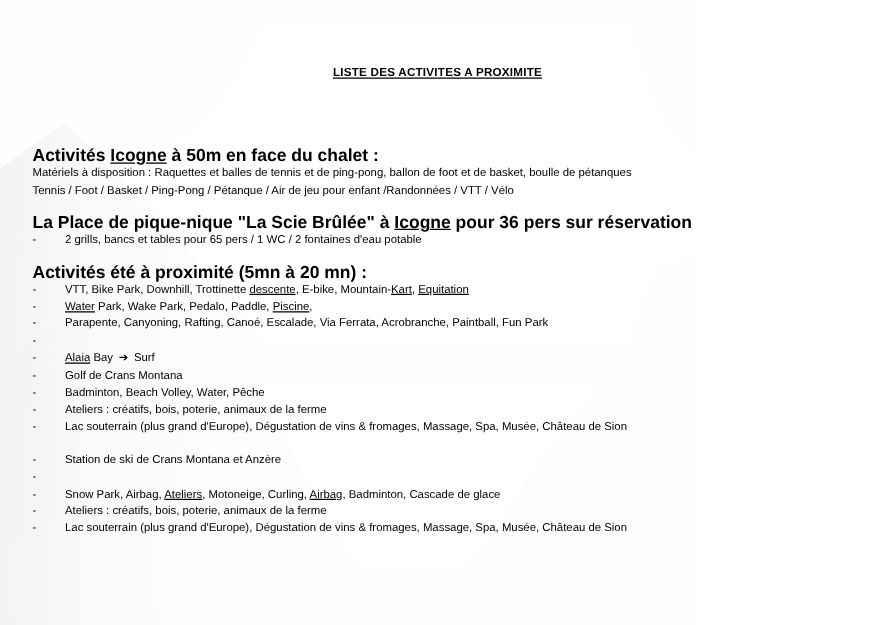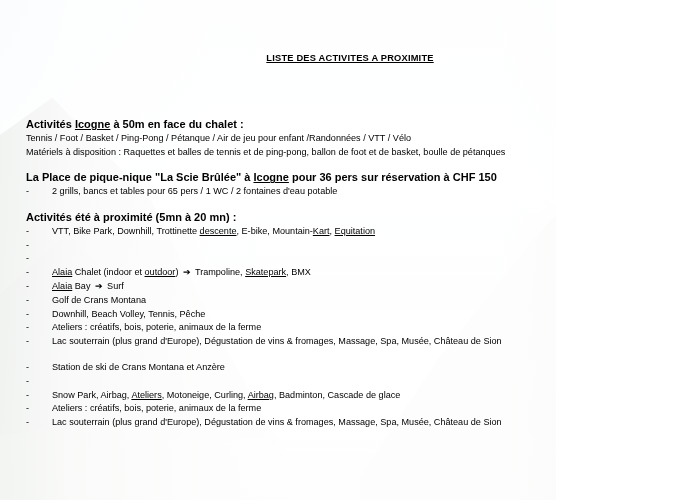--- a/index.html
+++ b/index.html
@@ -113,21 +113,21 @@
   .body-block {
     position: absolute;
     left: 26px;
     top: 118px;
     width: 664px;
   }
   .section { margin: 0; }
   .section + .section { margin-top: 12px; }
   .head {
     font-weight: bold;
-    font-size: 11px;
+    font-size: 14px;
     line-height: 13.8px;
     white-space: nowrap;
   }
   .line {
     font-size: 9.1px;
     line-height: 13.8px;
     white-space: nowrap;
   }
   .bullet-row {
     display: flex;
@@ -162,22 +162,22 @@
   <div class="content">
 
     <div class="doc-title">LISTE DES ACTIVITES A PROXIMITE</div>
 
     <div class="body-block">
 
       <div class="section">
         <div class="head">
           <span>Activités </span><span class="u">Icogne</span><span> à 50m en face du chalet :</span>
         </div>
+        <div class="line">Matériels à disposition : Raquettes et balles de tennis et de ping-pong, ballon de foot et de basket, boulle de pétanques</div>
         <div class="line">Tennis / Foot / Basket / Ping-Pong / Pétanque / Air de jeu pour enfant /Randonnées / VTT / Vélo</div>
-        <div class="line">Matériels à disposition : Raquettes et balles de tennis et de ping-pong, ballon de foot et de basket, boulle de pétanques</div>
       </div>
 
       <div class="section">
         <div class="head">
           <span>La Place de pique-nique "La Scie Brûlée" à </span><span class="u">Icogne</span><span> pour 36 pers sur réservation à CHF 150</span>
         </div>
         <div class="bullet-row">
           <span class="dash">-</span>
           <span>2 grills, bancs et tables pour 65 pers / 1 WC / 2 fontaines d'eau potable</span>
         </div>
@@ -187,43 +187,44 @@
         <div class="head">Activités été à proximité (5mn à 20 mn) :</div>
         <div>
           <div class="bullet-row">
             <span class="dash">-</span>
             <span>
               <span>VTT, Bike Park, Downhill, Trottinette </span><span class="u">descente</span><span>, E-bike, Mountain-</span><span class="u">Kart</span><span>, </span><span class="u">Equitation</span>
             </span>
           </div>
           <div class="bullet-row">
             <span class="dash">-</span>
-          </div>
-          <div class="bullet-row">
-            <span class="dash">-</span>
-          </div>
-          <div class="bullet-row">
-            <span class="dash">-</span>
-            <span>
-              <span class="u">Alaia</span><span> Chalet (indoor et </span><span class="u">outdoor</span><span>) </span><span class="arrow">➔</span><span> Trampoline, </span><span class="u">Skatepark</span><span>, BMX</span>
-            </span>
+            <span>
+              <span class="u">Water</span><span> Park, Wake Park, Pedalo, Paddle, </span><span class="u">Piscine</span><span>,</span>
+            </span>
+          </div>
+          <div class="bullet-row">
+            <span class="dash">-</span>
+            <span>Parapente, Canyoning, Rafting, Canoé, Escalade, Via Ferrata, Acrobranche, Paintball, Fun Park</span>
+          </div>
+          <div class="bullet-row">
+            <span class="dash">-</span>
           </div>
           <div class="bullet-row">
             <span class="dash">-</span>
             <span>
               <span class="u">Alaia</span><span> Bay </span><span class="arrow">➔</span><span> Surf</span>
             </span>
           </div>
           <div class="bullet-row">
             <span class="dash">-</span>
             <span>Golf de Crans Montana</span>
           </div>
           <div class="bullet-row">
             <span class="dash">-</span>
-            <span>Downhill, Beach Volley, Tennis, Pêche</span>
+            <span>Badminton, Beach Volley, Water, Pêche</span>
           </div>
           <div class="bullet-row">
             <span class="dash">-</span>
             <span>Ateliers : créatifs, bois, poterie, animaux de la ferme</span>
           </div>
           <div class="bullet-row">
             <span class="dash">-</span>
             <span>Lac souterrain (plus grand d'Europe), Dégustation de vins &amp; fromages, Massage, Spa, Musée, Château de Sion</span>
           </div>
         </div>

